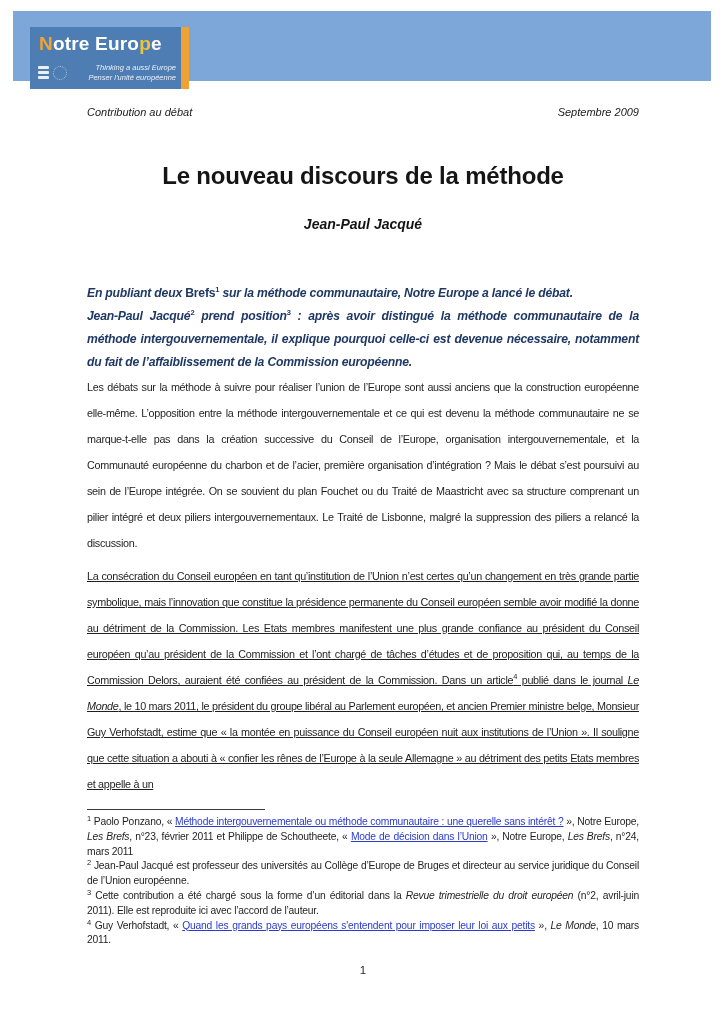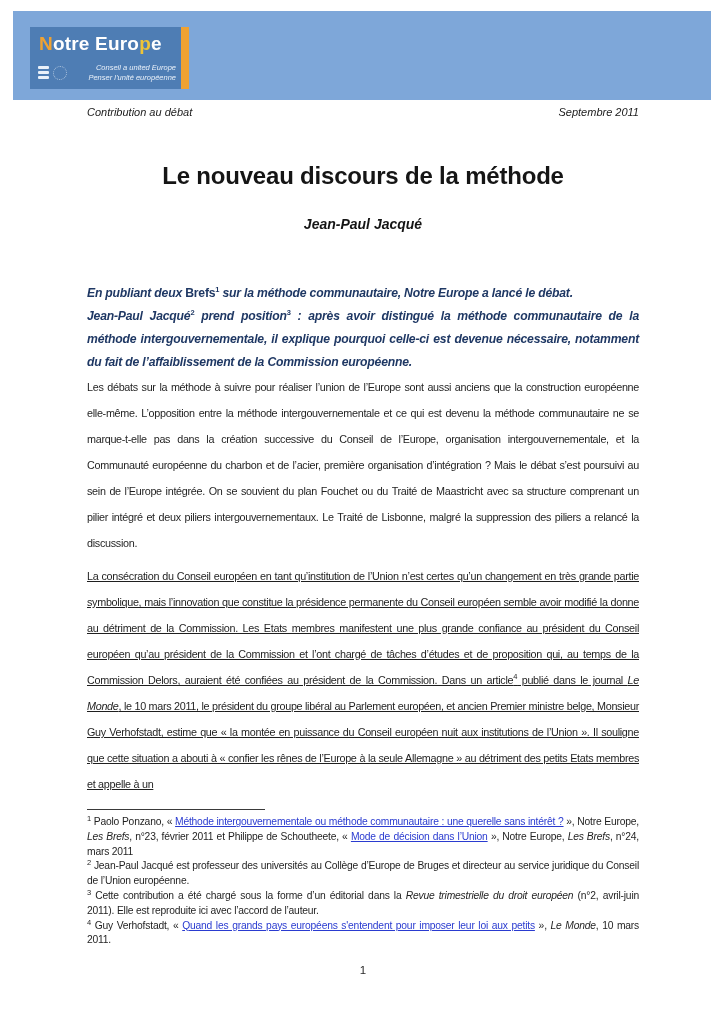--- a/index.html
+++ b/index.html
@@ -1,21 +1,21 @@
 <!DOCTYPE html>
 <html style="--banner: #7ea7d9; --logo_box: #4e7db4; --logo_orange: #f0a232; --logo_yellow: #eec437; --intro_text: #1f3864; --body_text: #1f1f1f; --link: #2a3bd0;"><head>
 <meta charset="utf-8">
 <style>
   html,body{margin:0;padding:0;background:#ffffff;}
   .page{
     position:relative;width:724px;height:1024px;background:#fff;overflow:hidden;
     font-family:"Liberation Sans",sans-serif;color:var(--body_text,#1f1f1f);
   }
   
-  .banner{position:absolute;left:13px;top:11px;width:698px;height:89px;background:var(--banner,#7ea7d9);}
+  .banner{position:absolute;left:13px;top:11px;width:698px;height:70px;background:var(--banner,#7ea7d9);}
   .banner-title{position:absolute;left:0;right:0;top:30px;text-align:center;
     font-size:25px;font-weight:bold;color:#fff;letter-spacing:.5px;}
   .logo{position:absolute;left:17px;top:16px;width:159px;height:62px;background:var(--logo_box,#4e7db4);}
   .logo-bar{position:absolute;right:0;top:0;bottom:0;width:8px;background:var(--logo_orange,#f0a232);}
   .logo-name{position:absolute;left:9px;top:6px;font-size:19px;font-weight:bold;color:#fff;white-space:nowrap;letter-spacing:.2px;}
   .logo-name .oi{color:var(--logo_orange,#f0a232);}
   .logo-name .yi{color:var(--logo_yellow,#eec437);}
   .logo-tags{position:absolute;right:13px;bottom:7px;text-align:right;font-size:7.5px;font-style:italic;
     color:#eaf1fa;line-height:9.5px;white-space:nowrap;}
   .logo-icons{position:absolute;left:8px;bottom:9px;display:flex;align-items:center;gap:4px;}
@@ -56,30 +56,30 @@
       <div class="logo-name"><span class="oi">N</span><span>otre Euro</span><span class="yi">p</span><span>e</span></div>
       <div class="logo-icons">
         <span class="book-icon">
             <i></i>
             <i></i>
             <i></i>
           </span>
         <span class="stars-icon"></span>
       </div>
       <div class="logo-tags">
-        <div>Conseil a united Europe</div>
+        <div>Thinking a aussi Europe</div>
         <div>Penser l’unité européenne</div>
       </div>
     </div>
   </div>
 
   <div class="content">
     <div class="meta">
       <span>Contribution au débat</span>
-      <span>Septembre 2011</span>
+      <span>Septembre 2009</span>
     </div>
 
     <div class="doc-title">Le nouveau discours de la méthode</div>
     <div class="doc-author">Jean-Paul Jacqué</div>
 
     <div class="intro">
       <div class="l1"><span class="it">En publiant deux </span><span class="up">Brefs</span><sup class="up">1</sup><span class="it"> sur la méthode communautaire, Notre Europe a lancé le débat.</span></div>
       <div class="rest"><span class="it">Jean-Paul Jacqué</span><sup class="up">2</sup><span class="it"> prend position</span><sup class="up">3</sup><span class="it"> : après avoir distingué la méthode communautaire de la méthode intergouvernementale, il explique pourquoi celle-ci est devenue nécessaire, notamment du fait de l’affaiblissement de la Commission européenne.</span></div>
     </div>
 

